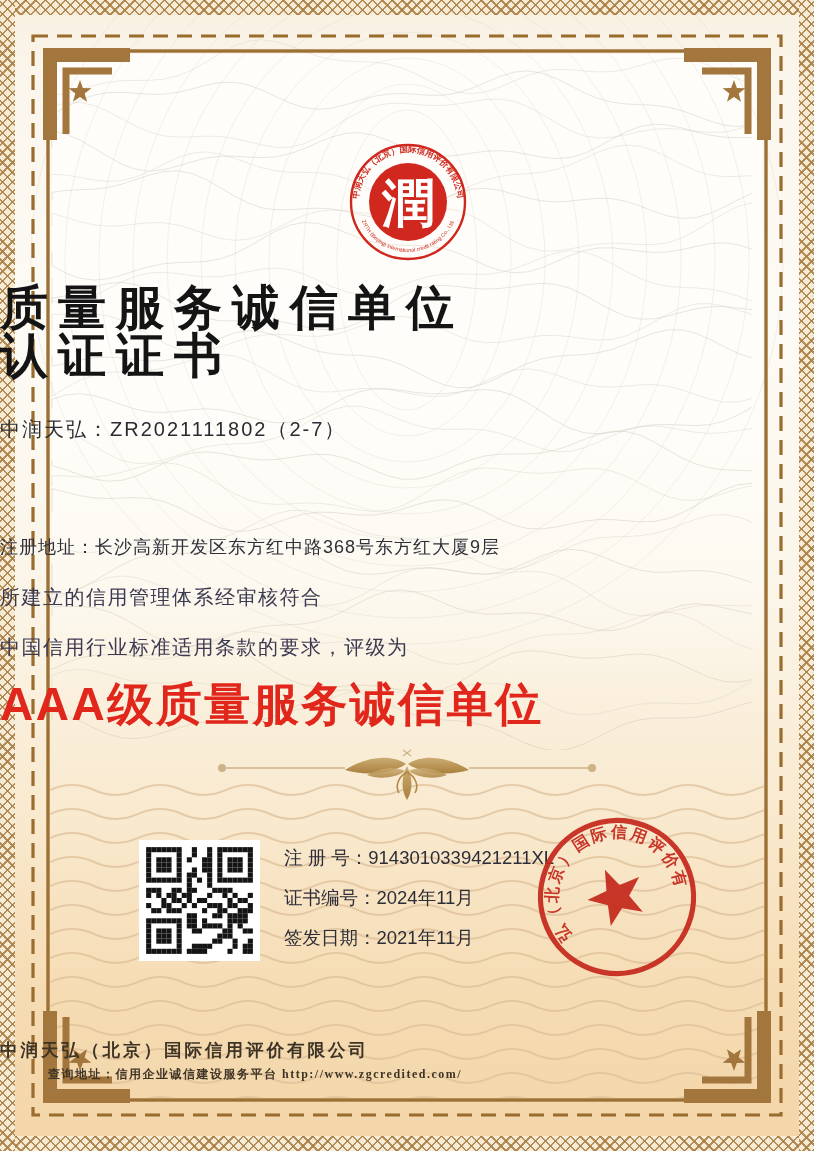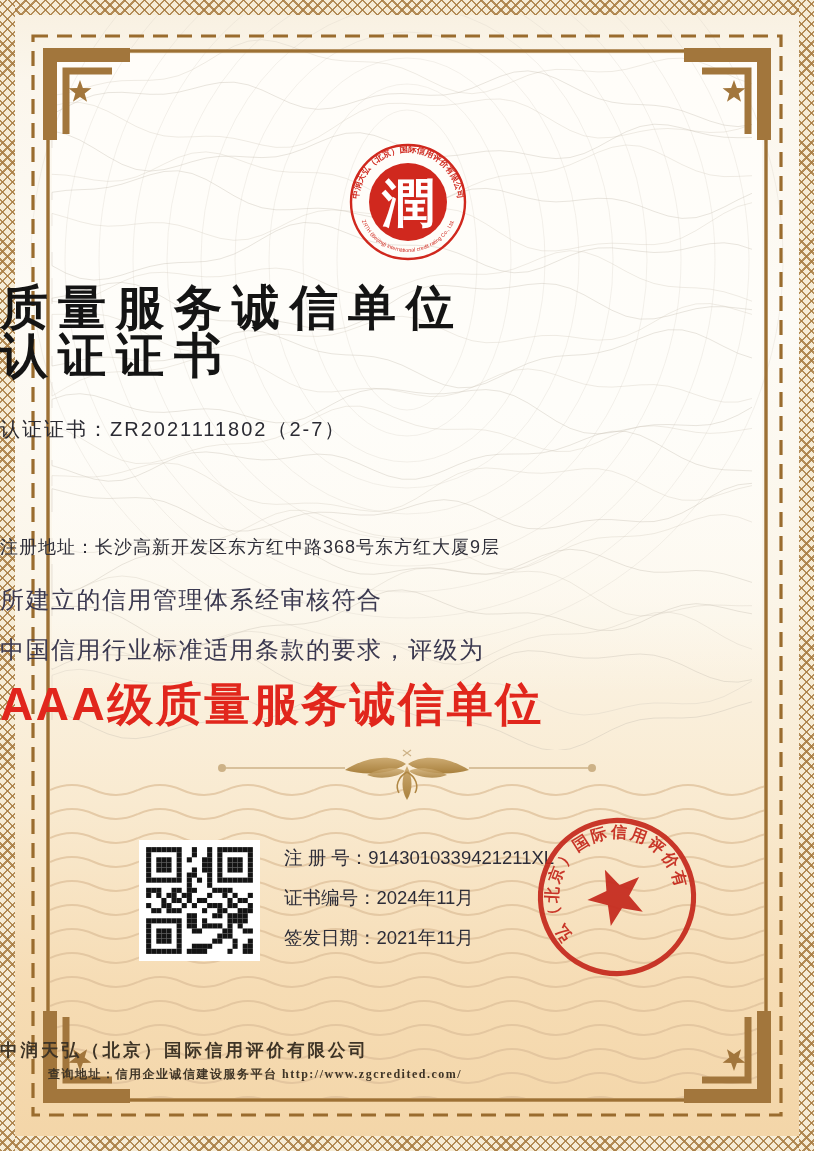--- a/index.html
+++ b/index.html
@@ -18,21 +18,21 @@
   .edge-t{left:0;right:0;top:0;height:15px;}
   .edge-b{left:0;right:0;bottom:0;height:15px;}
   .edge-l{left:0;top:0;bottom:0;width:15px;}
   .edge-r{right:0;top:0;bottom:0;width:15px;}
   .abs{position:absolute;left:0;width:656px;text-align:left;margin-top:8px;}
   .title{font-family:"Liberation Serif","DejaVu Serif",serif;font-weight:700;color:#141414;
     font-size:48px;letter-spacing:10px;}
   .certno{top:408px;font-size:20px;letter-spacing:2px;color:#2b2b33;}
   .company{top:440px;font-size:41px;font-weight:700;color:#0c0c0c;letter-spacing:1px;}
   .addr{top:527px;font-size:18px;color:#2e2e38;letter-spacing:1px;}
-  .stmt{font-size:24px;color:#3b3950;letter-spacing:1.5px;}
+  .stmt{font-size:20px;color:#3b3950;letter-spacing:1.5px;}
   .rating{top:666px;font-size:46px;font-weight:700;color:#e1261c;letter-spacing:2.5px;}
   .qr{position:absolute;left:139px;top:840px;width:121px;height:121px;background:#ffffff;}
   .info{position:absolute;left:284px;top:845px;font-size:18.5px;color:#2d2d38;}
   .info .row{margin-bottom:15px;white-space:nowrap;}
   .footer1{top:1030px;font-family:"Liberation Serif","DejaVu Serif",serif;font-weight:700;
     font-size:17.5px;letter-spacing:3px;color:#3e3426;}
   .footer2{top:1058px;font-family:"Liberation Serif","DejaVu Serif",serif;font-weight:700;
     font-size:12px;letter-spacing:1.5px;color:#3e3426;padding-left:48px;}
   .stamp-wrap{position:absolute;left:532px;top:812px;width:170px;height:170px;opacity:.92;}
   .logo-wrap{position:absolute;left:333px;top:127px;width:150px;height:150px;}
@@ -125,21 +125,21 @@
       <text font-size="5.4" fill="#d0281e">
         <textPath href="#arcBot" startOffset="50%" text-anchor="middle">ZRTH (Beijing) international credit rating Co., Ltd.</textPath>
       </text>
     </svg>
   </div>
 
   <div class="abs title" style="top:268px;">质量服务诚信单位</div>
   <div class="abs title" style="top:316px;">认证证书</div>
 
   <div class="abs certno">
-    <span>认证证书：</span><span>ZR2021111802（2-7）</span>
+    <span>中润天弘：</span><span>ZR2021111802（2-7）</span>
   </div>
 
 
   <div class="abs addr">
     <span>注册地址：</span><span>长沙高新开发区东方红中路368号东方红大厦9层</span>
   </div>
 
   <div class="abs stmt" style="top:576px;">所建立的信用管理体系经审核符合</div>
   <div class="abs stmt" style="top:626px;">中国信用行业标准适用条款的要求，评级为</div>
 

